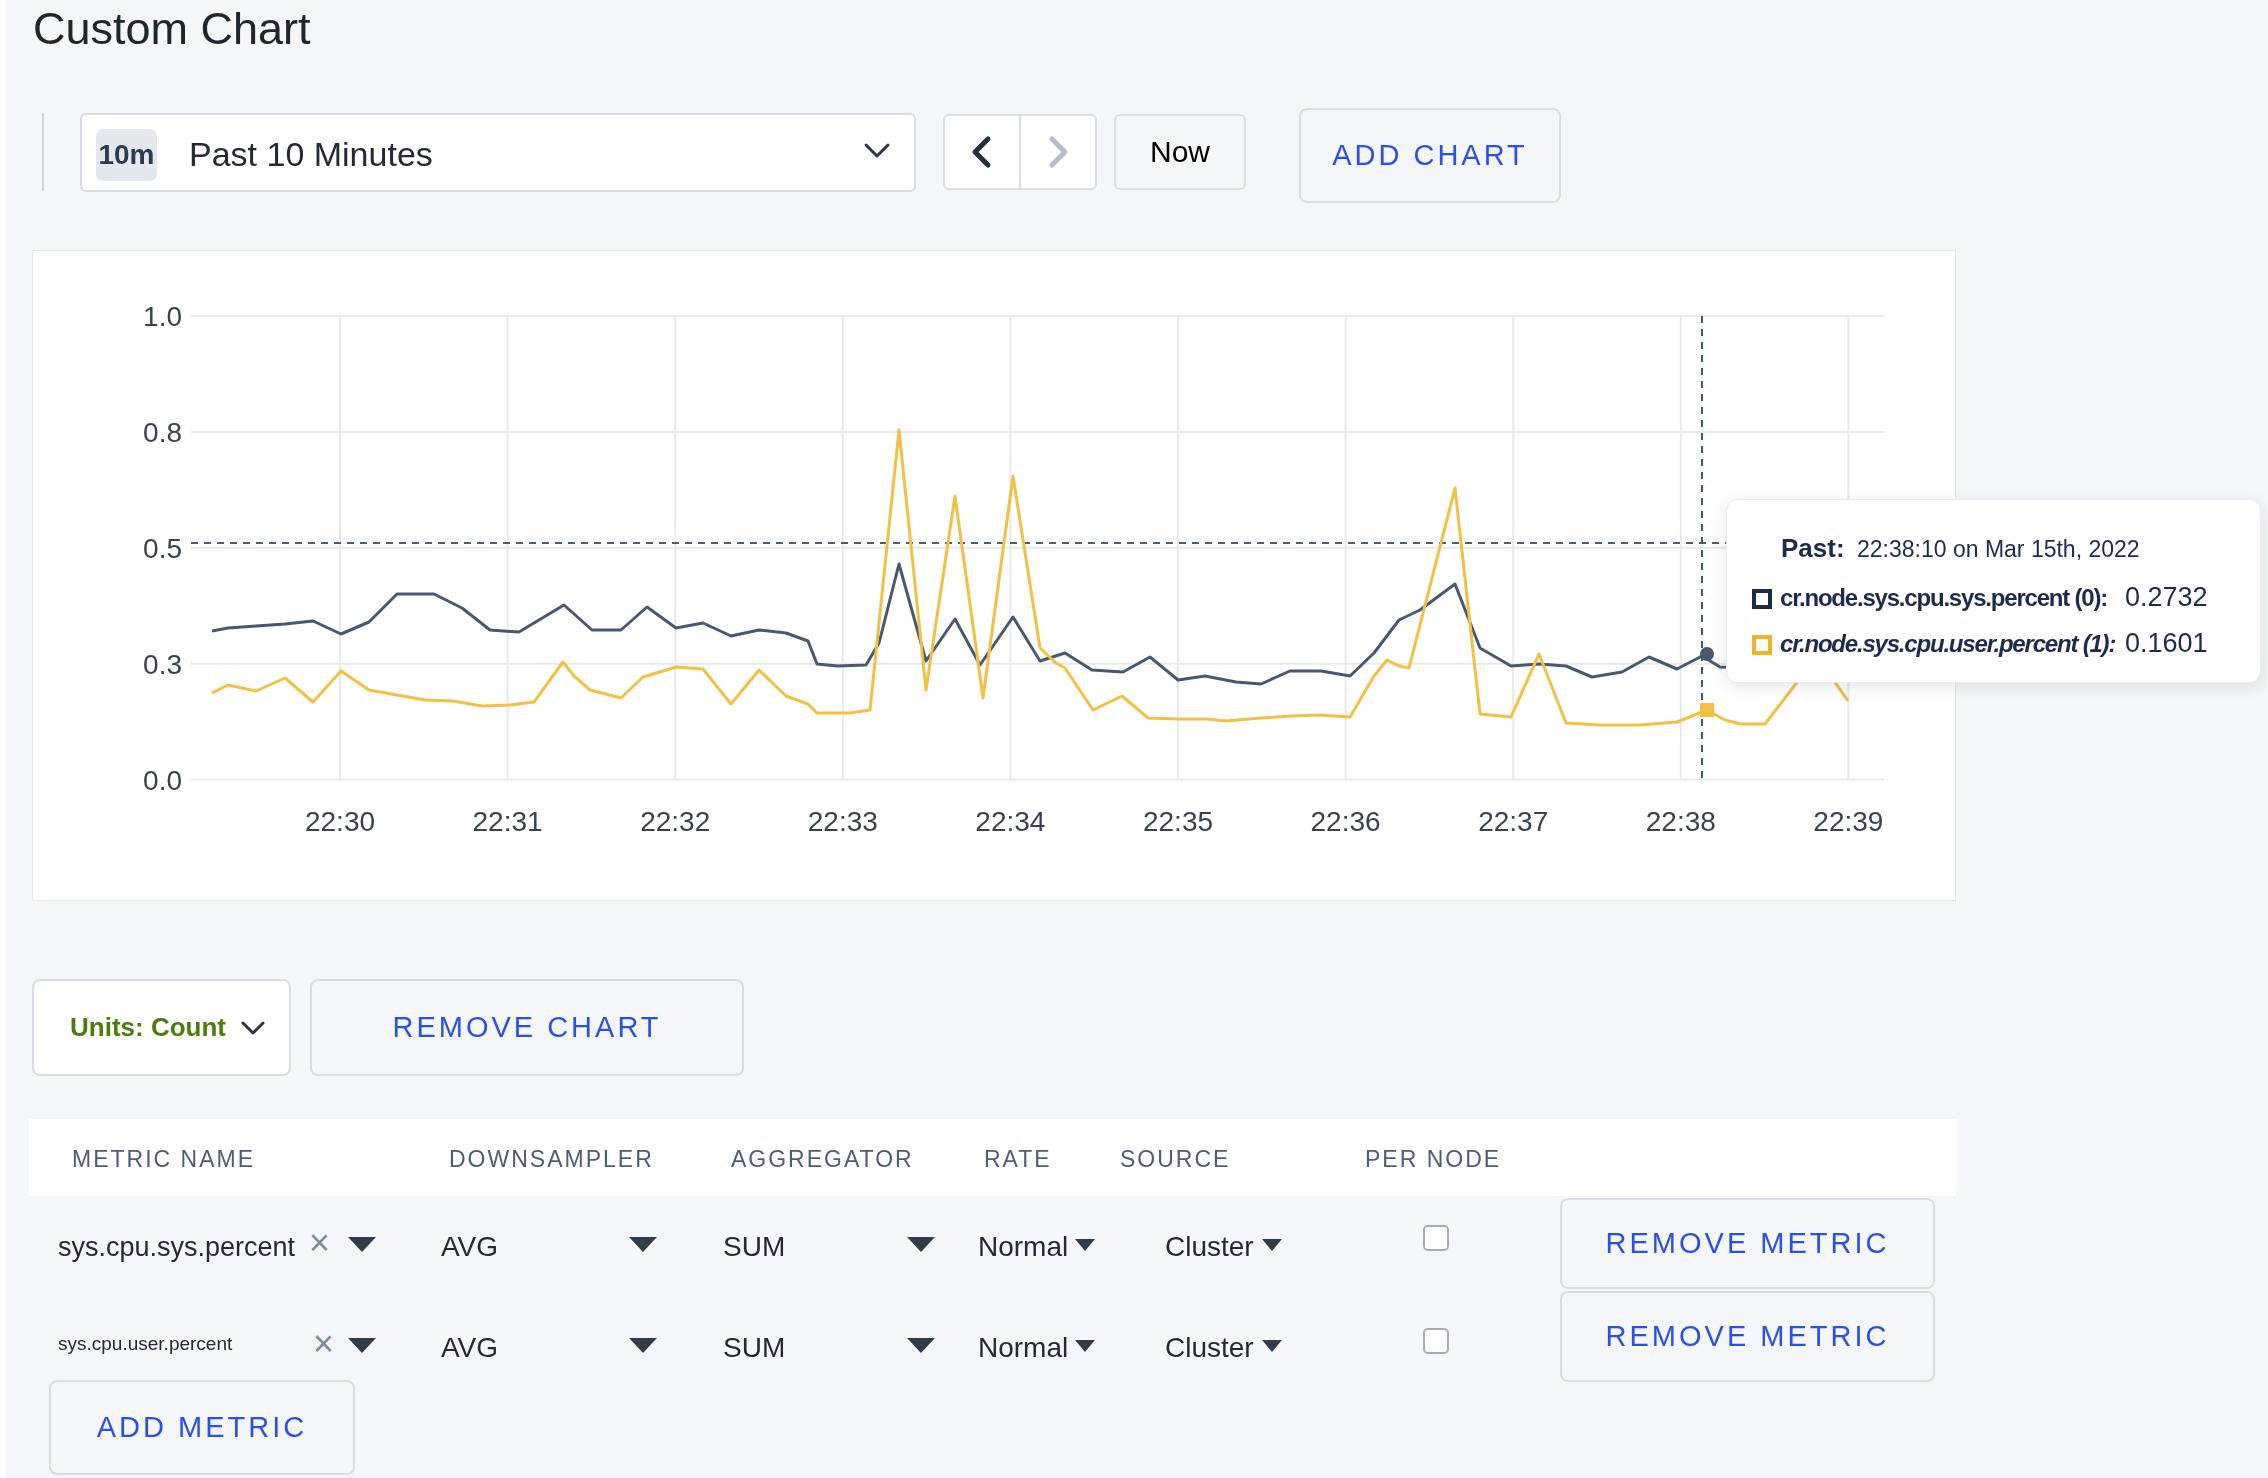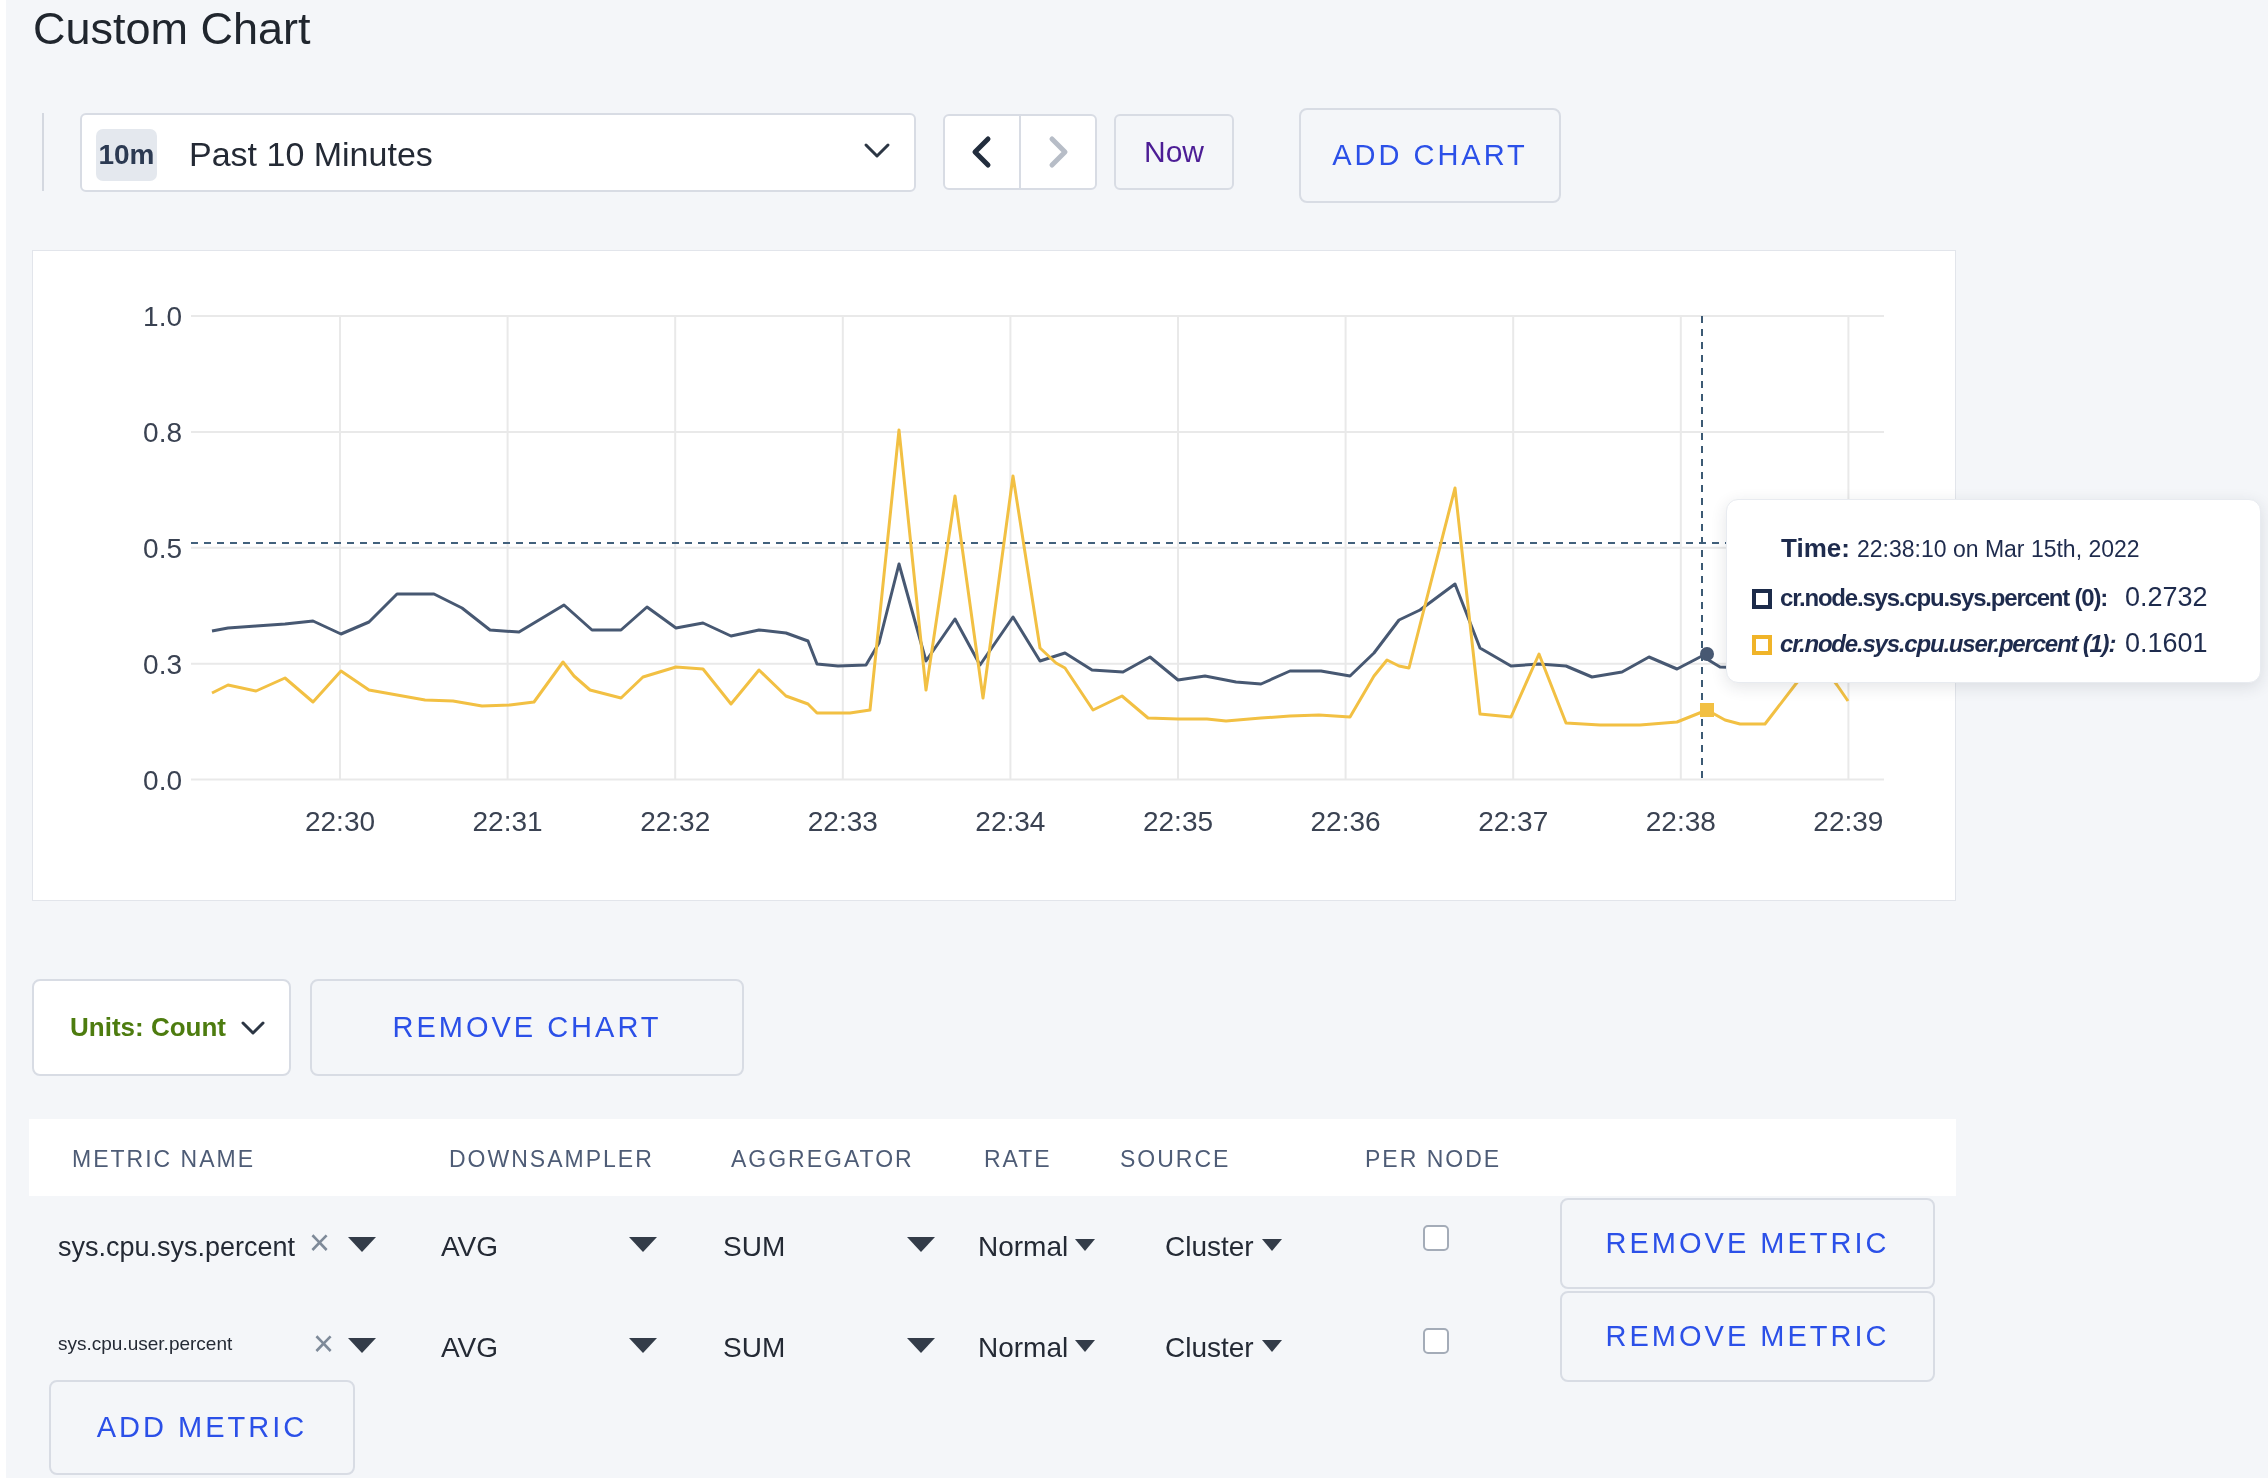--- a/index.html
+++ b/index.html
@@ -33,21 +33,21 @@
 
 <div class="abs" style="left:943px;top:114px;width:154px;height:76px;background:#fff;border:2px solid #d8dce4;border-radius:6px;box-sizing:border-box;"></div>
 <div class="abs" style="left:1019px;top:114px;width:2px;height:76px;background:#d8dce4;"></div>
 <svg class="abs" style="left:968px;top:135px;" width="26" height="34">
     <path d="M20 4 L7 17 L20 30" stroke="#222d3d" stroke-width="5" fill="none" stroke-linecap="round" stroke-linejoin="round"></path>
   </svg>
 <svg class="abs" style="left:1046px;top:135px;" width="26" height="34">
     <path d="M6 4 L19 17 L6 30" stroke="#b7bdc7" stroke-width="5" fill="none" stroke-linecap="round" stroke-linejoin="round"></path>
   </svg>
 
-<div class="abs" style="left:1114px;top:114px;width:120px;height:76px;border:2px solid #d8dce4;border-radius:6px;box-sizing:border-box;display:flex;align-items:center;justify-content:center;font-size:30px;color:#4c1d95;text-align:center;">Now</div>
+<div class="abs" style="left:1114px;top:114px;width:132px;height:76px;border:2px solid #d8dce4;border-radius:6px;box-sizing:border-box;display:flex;align-items:center;justify-content:center;font-size:30px;color:#000000;text-align:center;">Now</div>
 
 <div class="btn" style="left:1299px;top:108px;width:262px;height:95px;">ADD CHART</div>
 
 <div class="abs" style="left:32px;top:250px;width:1924px;height:651px;background:#fff;border:1px solid #e2e5eb;box-sizing:border-box;"></div>
 
 <svg class="abs" style="left:32px;top:250px;" width="1924" height="651" id="chart">
 
   <g stroke="#e9e9e9" stroke-width="2" fill="none">
     <line x1="308" y1="66" x2="308" y2="530"></line>
     <line x1="475.6" y1="66" x2="475.6" y2="530"></line>
@@ -87,21 +87,21 @@
   <line x1="159" y1="293" x2="1852" y2="293" stroke="#42617c" stroke-width="2" stroke-dasharray="7 6"></line>
   <line x1="1670" y1="66" x2="1670" y2="530" stroke="#3c5a74" stroke-width="2" stroke-dasharray="7 6"></line>
 
   <polyline fill="none" stroke="#475872" stroke-width="3" stroke-linejoin="round" points="180,381 196,378 224,376 253,374 281,371 309,384 337,372 365,344 402,344 430,358 458,380 487,382 532,355 560,380 589,380 615,357 644,378 671,373 699,386 727,380 754,383 776,391 785,414 806,416 834,415 847,393 867,314 894,411 923,369 948,415 981,367 1008,411 1033,403 1060,420 1091,422 1118,407 1146,430 1173,426 1204,432 1229,434 1258,421 1289,421 1318,426 1342,403 1367,370 1388,360 1423,334 1448,398 1479,416 1507,414 1534,416 1560,427 1590,422 1617,407 1645,419 1670,406 1688,417 1718,418 1748,415 1783,412 1816,410"></polyline>
   <polyline fill="none" stroke="#f2c043" stroke-width="3" stroke-linejoin="round" points="180,443 196,435 224,441 253,428 281,452 309,421 337,440 365,445 393,450 421,451 450,456 478,455 502,452 531,412 542,426 558,440 589,448 611,427 644,417 671,419 699,454 727,420 754,446 776,454 785,463 818,463 838,460 867,180 894,440 923,246 951,448 981,226 1008,398 1024,413 1033,418 1061,460 1090,446 1116,468 1146,469 1175,469 1194,471 1229,468 1258,466 1287,465 1318,467 1342,426 1355,410 1367,416 1377,418 1423,238 1448,464 1479,467 1507,404 1534,473 1568,475 1608,475 1645,472 1675,460 1693,470 1708,474 1733,474 1763,435 1785,408 1805,435 1816,451"></polyline>
   <circle cx="1675" cy="404" r="7" fill="#475872"></circle>
   <rect x="1668" y="453" width="14" height="14" fill="#f2c043"></rect>
 </svg>
 
 <div class="abs" style="left:1726px;top:499px;width:535px;height:184px;background:#fff;border:1px solid #e8ebf0;border-radius:12px;box-shadow:0 4px 16px rgba(30,40,60,0.12);box-sizing:border-box;">
-  <div class="abs" style="left:54px;top:33px;font-size:26px;font-weight:bold;color:#1e2b4d;white-space:nowrap;">Time:</div>
+  <div class="abs" style="left:54px;top:33px;font-size:26px;font-weight:bold;color:#1e2b4d;white-space:nowrap;">Past:</div>
   <div class="abs" style="left:130px;top:36px;font-size:23px;color:#1e2b4d;white-space:nowrap;">22:38:10 on Mar 15th, 2022</div>
   <div class="abs" style="left:25px;top:89px;width:20px;height:20px;border:4px solid #1c2b4a;box-sizing:border-box;"></div>
   <div class="abs" style="left:53px;top:84px;font-size:24px;letter-spacing:-1.2px;font-weight:bold;color:#1e2b4d;white-space:nowrap;">cr.node.sys.cpu.sys.percent (0):</div>
   <div class="abs" style="left:398px;top:82px;font-size:27px;color:#1e2b4d;">0.2732</div>
   <div class="abs" style="left:25px;top:135px;width:20px;height:20px;border:4px solid #f0b429;box-sizing:border-box;"></div>
   <div class="abs" style="left:53px;top:130px;font-size:24px;letter-spacing:-1.2px;font-weight:bold;color:#1e2b4d;white-space:nowrap;font-style:italic;">cr.node.sys.cpu.user.percent (1):</div>
   <div class="abs" style="left:398px;top:128px;font-size:27px;color:#1e2b4d;">0.1601</div>
 </div>
 
 <div class="abs" style="left:32px;top:979px;width:259px;height:97px;background:#fff;border:2px solid #d8dce4;border-radius:8px;box-sizing:border-box;"></div>

